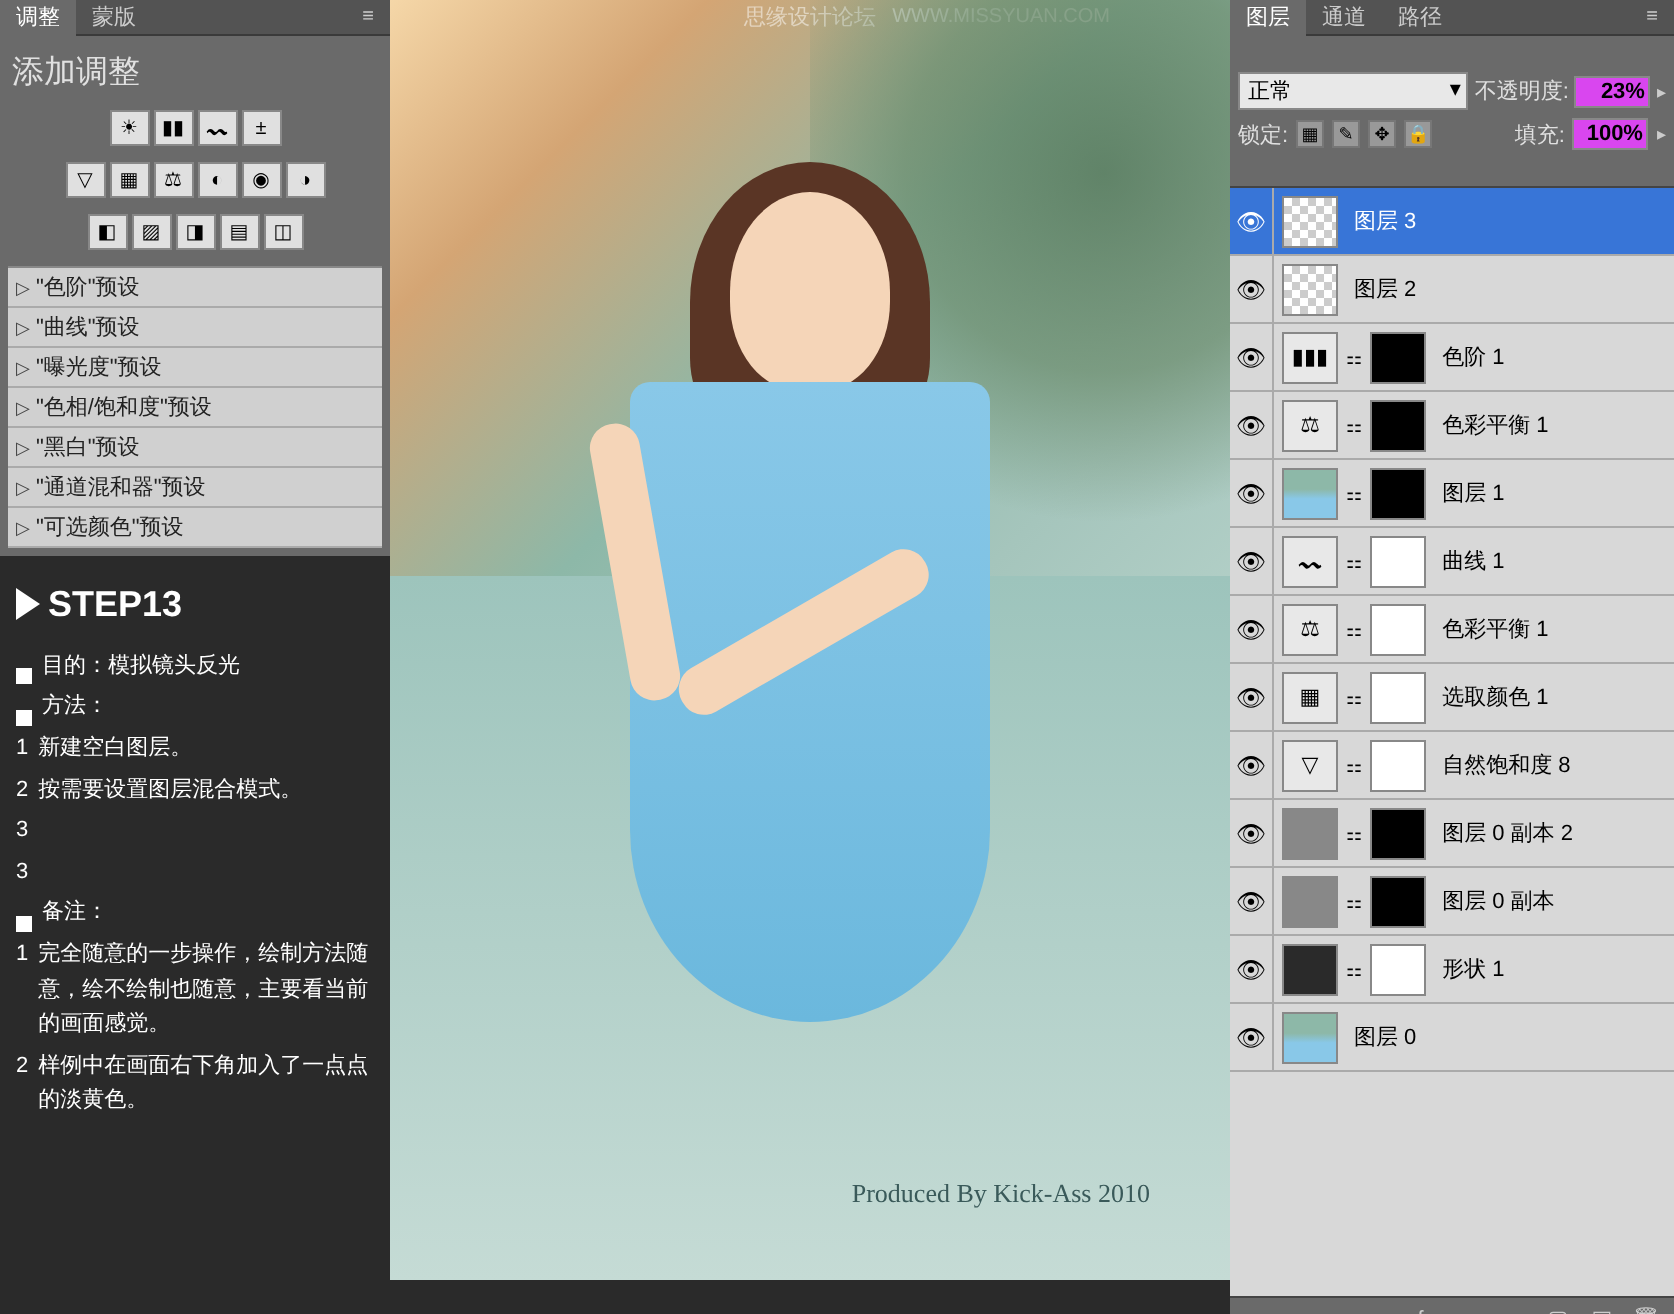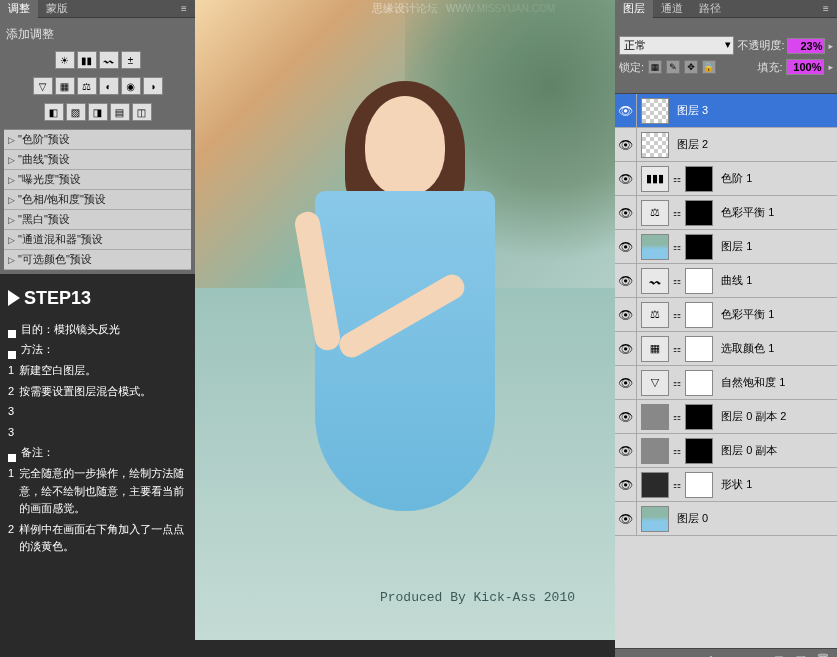--- a/index.html
+++ b/index.html
@@ -5,21 +5,21 @@
 * { margin: 0; padding: 0; box-sizing: border-box; font-family: "Microsoft YaHei", Arial, sans-serif; }
 body { background: #2a2a2a; width: 837px; height: 657px; overflow: hidden; position: relative; }
 
 .left-panel { position: absolute; left: 0; top: 0; width: 195px; height: 466px; background: #535353; }
 .panel-header { background: #535353; height: 18px; display: flex; align-items: center; border-bottom: 1px solid #3a3a3a; }
 .tab { padding: 2px 8px; font-size: 11px; color: #ccc; cursor: pointer; }
 .tab.active { background: #6a6a6a; color: #fff; }
 .panel-close { margin-left: auto; width: 14px; height: 14px; display: flex; align-items: center; justify-content: center; color: #ccc; font-size: 10px; margin-right: 4px; cursor: pointer; }
 
 .adjustments-body { background: #6a6a6a; padding: 4px; }
-.adj-title { font-size: 12px; color: #e0e0e0; padding: 4px 2px; }
+.adj-title { font-size: 16px; color: #e0e0e0; padding: 4px 2px; }
 .adj-row { display: flex; gap: 2px; padding: 4px 2px; justify-content: center; }
 .adj-btn { width: 20px; height: 18px; background: #e0e0e0; border: 1px solid #888; display: flex; align-items: center; justify-content: center; font-size: 10px; cursor: pointer; }
 
 .preset-list { border-top: 1px solid #888; margin-top: 4px; }
 .preset-item { display: flex; align-items: center; padding: 2px 4px; font-size: 11px; color: #222; background: #d0d0d0; border-bottom: 1px solid #aaa; cursor: pointer; }
 .preset-arrow { width: 10px; font-size: 9px; color: #444; }
 
 .tutorial { background: #2a2a2a; color: #fff; padding: 10px 8px; font-size: 11px; line-height: 1.6; }
 .step-title { font-size: 18px; font-weight: bold; display: flex; align-items: center; margin-bottom: 8px; }
 .step-arrow { width: 0; height: 0; border-left: 12px solid #fff; border-top: 8px solid transparent; border-bottom: 8px solid transparent; margin-right: 4px; }
@@ -32,21 +32,21 @@
 .image-bg { width: 479px; height: 640px; margin-top: 0; position: relative; background: linear-gradient(135deg, #f5d7a8 0%, #d4a574 15%, #8db8a8 35%, #a5c5bc 55%, #b8d4cc 75%, #d0e0d8 100%); overflow: hidden; }
 .lake { position: absolute; bottom: 0; left: 0; right: 0; height: 55%; background: linear-gradient(180deg, #9dc4bc 0%, #c5dbd5 100%); }
 .trees { position: absolute; top: 0; right: 0; width: 50%; height: 45%; background: radial-gradient(circle at 70% 30%, #4a6b4a 0%, #6b8b6b 40%, transparent 70%); opacity: 0.7; }
 .person { position: absolute; left: 50%; top: 15%; transform: translateX(-50%); width: 200px; height: 480px; }
 .head { width: 80px; height: 100px; background: #f5d5b8; border-radius: 50% 50% 45% 45%; margin: 0 auto; position: relative; }
 .hair { position: absolute; top: -15px; left: -20px; right: -20px; height: 140px; background: #5a3525; border-radius: 50% 50% 30% 30%; z-index: -1; }
 .dress { width: 180px; height: 320px; background: linear-gradient(180deg, #89c8e8 0%, #6bb8dd 100%); margin: -5px auto 0; border-radius: 10px 10px 50% 50% / 10px 10px 30% 30%; position: relative; }
 .arm { position: absolute; width: 25px; height: 140px; background: #f5d5b8; border-radius: 12px; }
 .arm-l { left: -10px; top: 20px; transform: rotate(-10deg); }
 .arm-r { right: 20px; top: -50px; transform: rotate(-120deg); transform-origin: bottom; }
-.credit { position: absolute; bottom: 35px; right: 40px; color: #3a5a5a; font-size: 13px; font-family: Liberation Mono, monospace; }
+.credit { position: absolute; bottom: 35px; right: 40px; color: #3a5a5a; font-size: 13px; font-family: Liberation Serif, serif; }
 .watermark-top { position: absolute; top: 3px; right: 60px; color: rgba(255,255,255,0.6); font-size: 10px; }
 .watermark-logo { position: absolute; top: 1px; left: 50%; transform: translateX(-50%); color: rgba(255,255,255,0.5); font-size: 11px; }
 
 .right-panel { position: absolute; right: 0; top: 0; width: 222px; height: 657px; background: #535353; }
 .layers-header { background: #535353; height: 18px; display: flex; align-items: center; border-bottom: 1px solid #3a3a3a; justify-content: flex-end; }
 .layer-controls { background: #6a6a6a; padding: 16px 4px; font-size: 11px; border-bottom: 1px solid #444; }
 .ctrl-row { display: flex; align-items: center; gap: 3px; padding: 2px 0; }
 .dropdown { background: #e8e8e8; border: 1px solid #888; padding: 1px 16px 1px 4px; font-size: 11px; flex: 1; position: relative; cursor: pointer; }
 .dropdown::after { content: "▾"; position: absolute; right: 3px; }
 .label-sm { color: #e0e0e0; font-size: 11px; }
@@ -292,21 +292,21 @@
         </div>
     <span class="layer-name">选取颜色 1</span>
       </div>
       <div class="layer-row">
         <div class="eye-col">👁</div>
     <div class="thumb-group">
           <div class="thumb-icon">▽</div>
           <span class="link-icon">⚏</span>
           <div class="thumb mask"></div>
         </div>
-    <span class="layer-name">自然饱和度 1</span>
+    <span class="layer-name">自然饱和度 8</span>
       </div>
       <div class="layer-row">
         <div class="eye-col">👁</div>
     <div class="thumb-group">
           <div class="thumb gray"></div>
           <span class="link-icon">⚏</span>
           <div class="thumb mask-dark"></div>
         </div>
     <span class="layer-name">图层 0 副本 2</span>
       </div>

